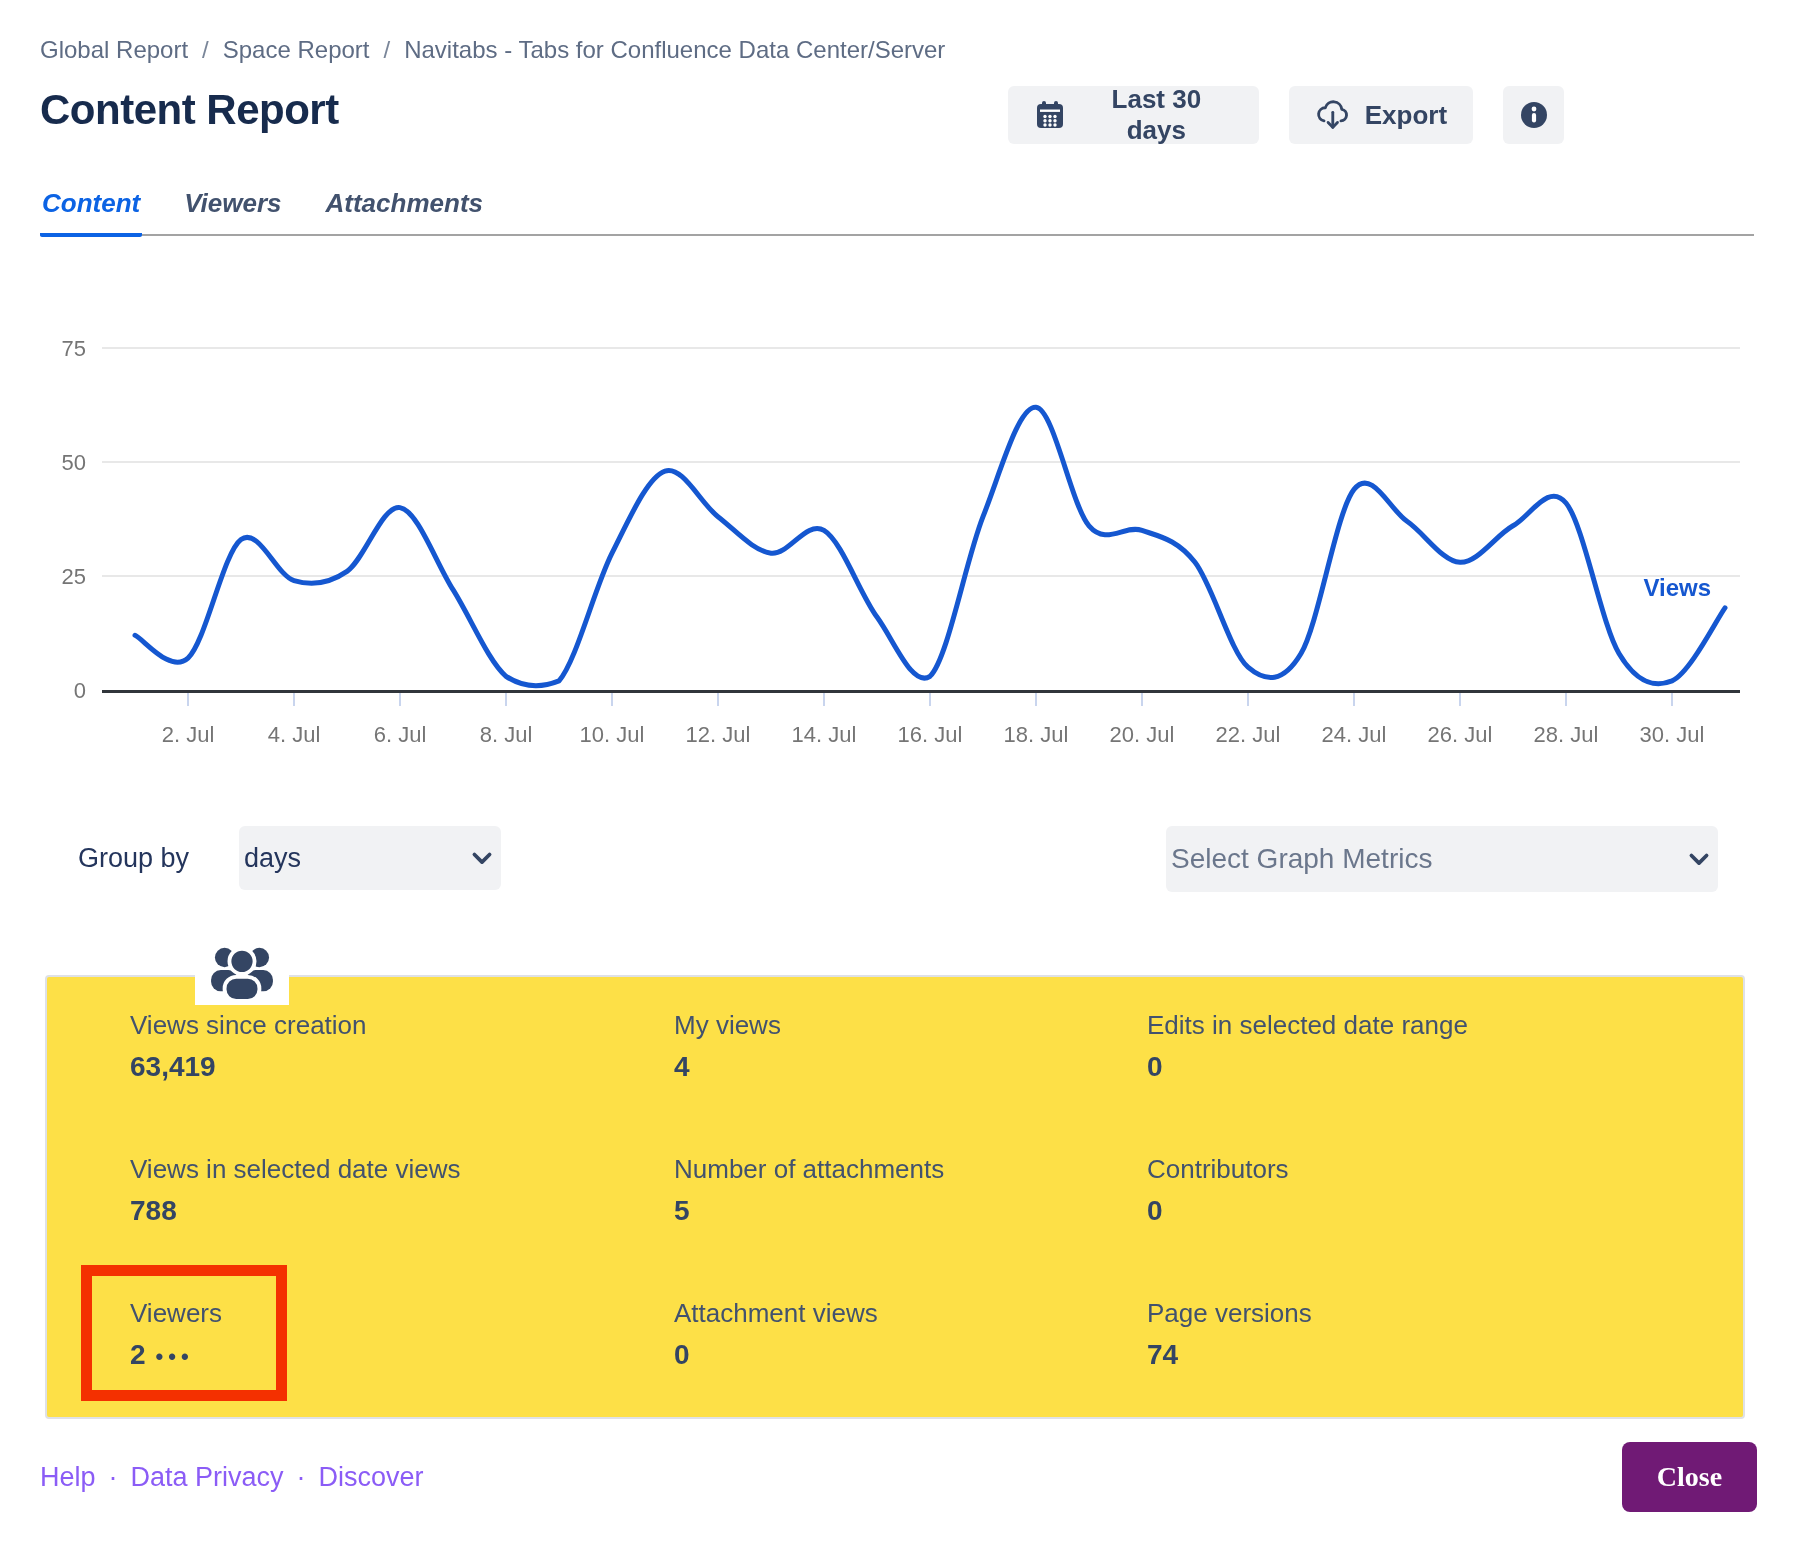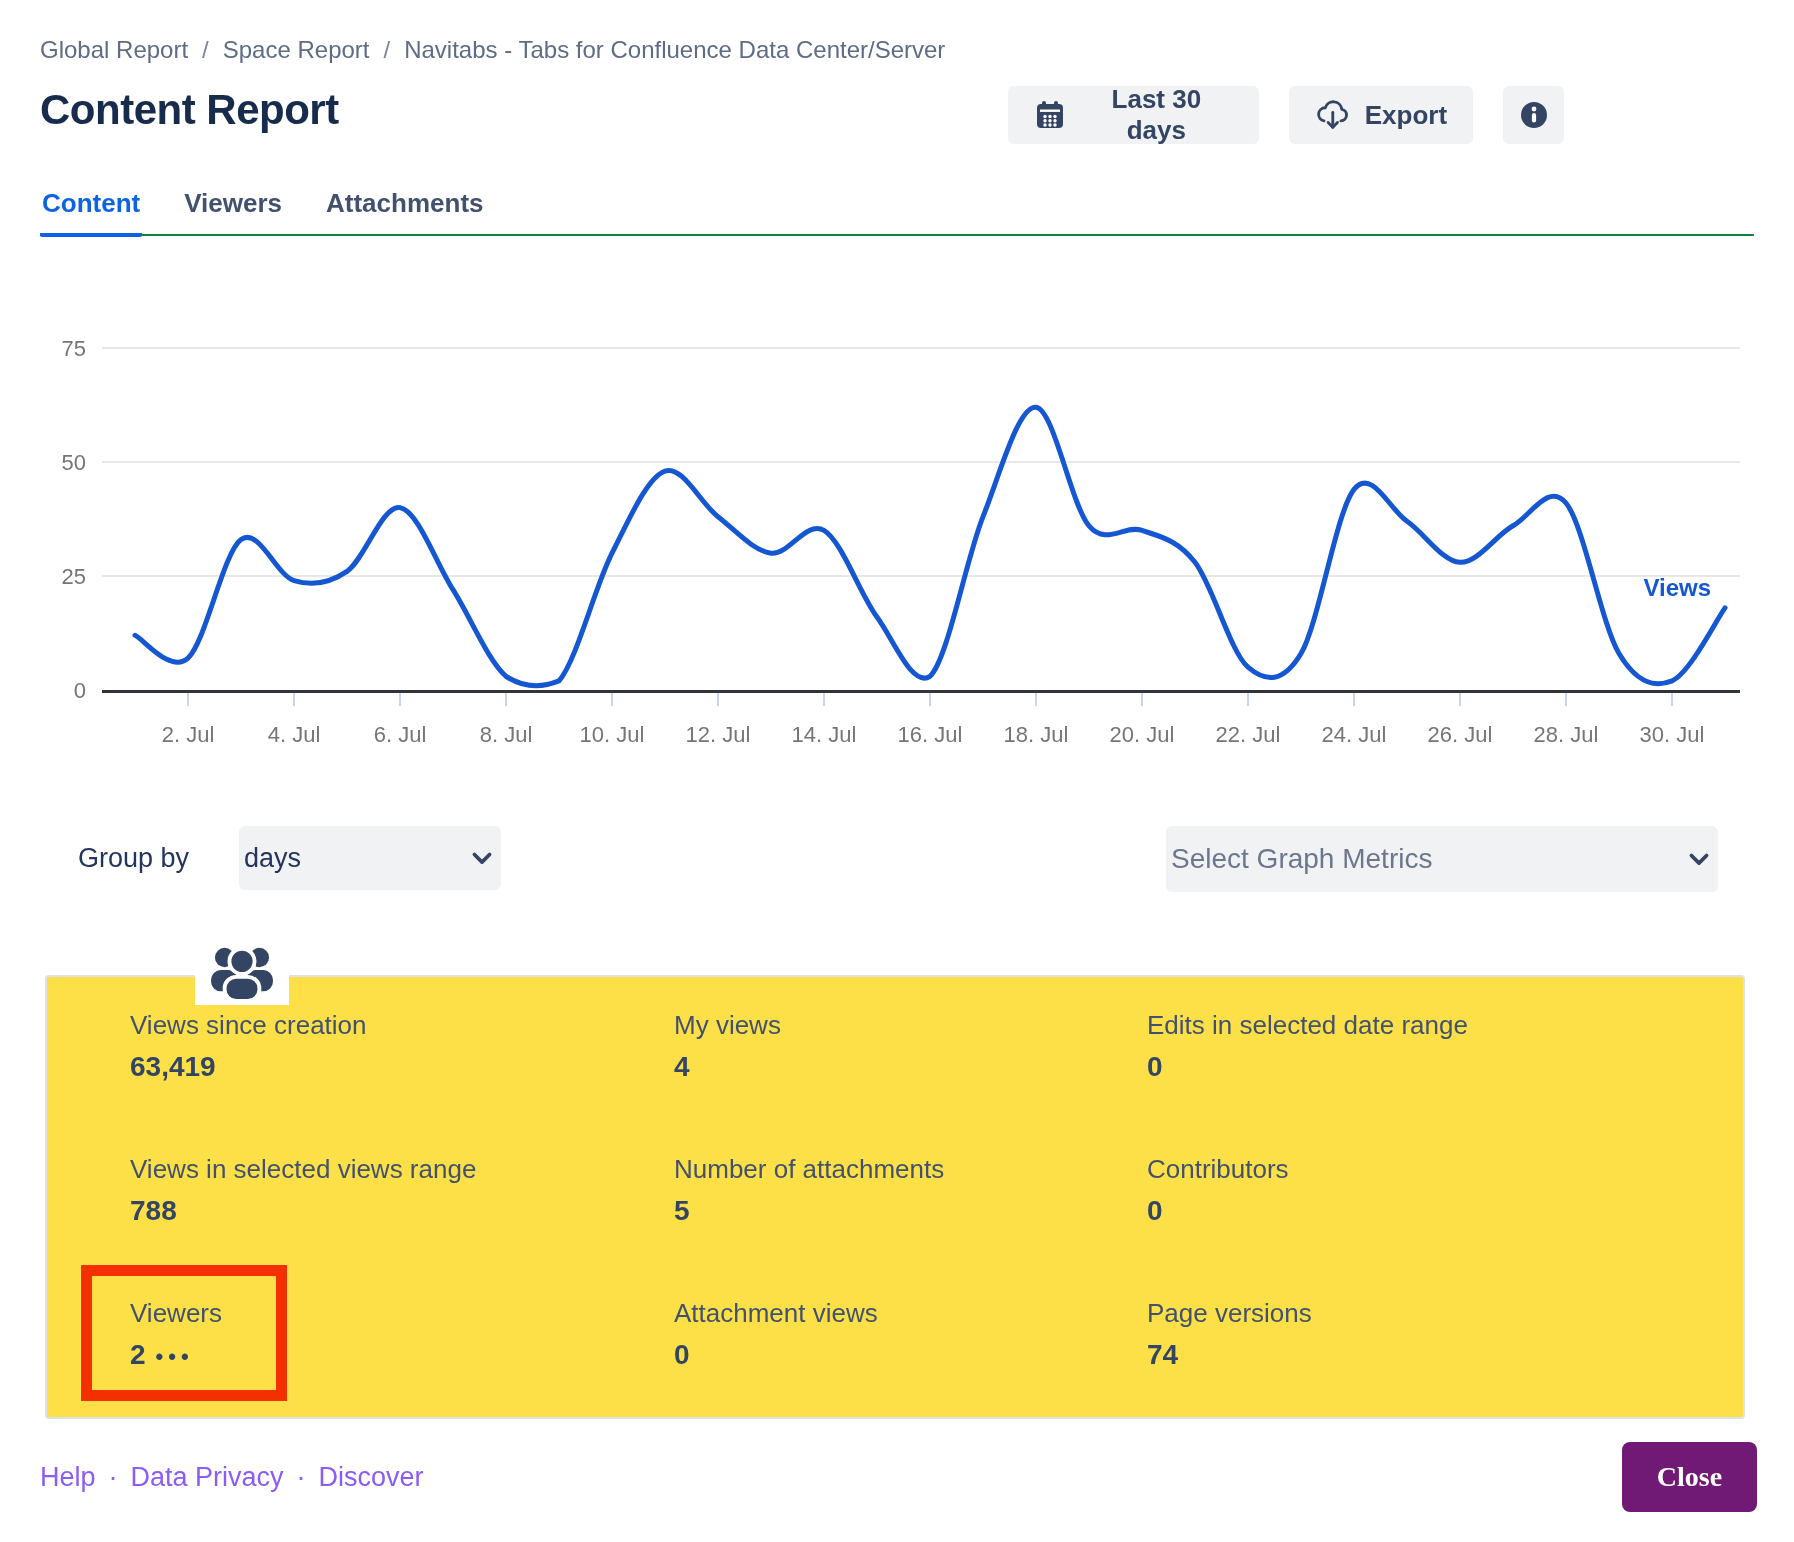--- a/index.html
+++ b/index.html
@@ -17,21 +17,21 @@
   .page-title { position:absolute; left:40px; top:86px; font-size:42px; font-weight:700;
                 color:#172b4d; letter-spacing:-0.5px; }
   .header-actions { position:absolute; left:1008px; top:86px; display:flex; gap:30px; }
   .btn { display:flex; align-items:center; gap:14px; height:58px; padding:0 26px;
          background:#f1f2f4; border:none; border-radius:6px; font-size:26px; font-weight:700;
          color:#344563; font-family:"Liberation Sans", sans-serif; cursor:pointer; }
   .btn.icon-only { width:62px; padding:0; justify-content:center; }
 
   
   .tabs { position:absolute; left:40px; top:188px; width:1714px; display:flex; gap:40px;
-          border-bottom:2px solid #15803d; }
+          border-bottom:2px solid #a3a3a3;font-style:italic; }
   .tab { font-size:26px; font-weight:700; color:#42526e; padding:0 2px 14px 2px;
          border-bottom:4px solid transparent; margin-bottom:-3px; border-radius:2px; cursor:pointer; }
   .tab.active { color:#0c63e4; border-bottom-color:#0c63e4; }
 
   
   .chart-wrap { position:absolute; left:40px; top:290px; width:1700px; height:470px; }
 
   
   .groupby { position:absolute; left:78px; top:826px; display:flex; align-items:center; gap:50px; }
   .groupby-label { font-size:27px; color:#24355c; }
@@ -219,21 +219,21 @@
       </div>
       <div class="stat">
         <div class="stat-label">My views</div>
         <div class="stat-value">4</div>
       </div>
       <div class="stat">
         <div class="stat-label">Edits in selected date range</div>
         <div class="stat-value">0</div>
       </div>
       <div class="stat">
-        <div class="stat-label">Views in selected views range</div>
+        <div class="stat-label">Views in selected date views</div>
         <div class="stat-value">788</div>
       </div>
       <div class="stat">
         <div class="stat-label">Number of attachments</div>
         <div class="stat-value">5</div>
       </div>
       <div class="stat">
         <div class="stat-label">Contributors</div>
         <div class="stat-value">0</div>
       </div>

